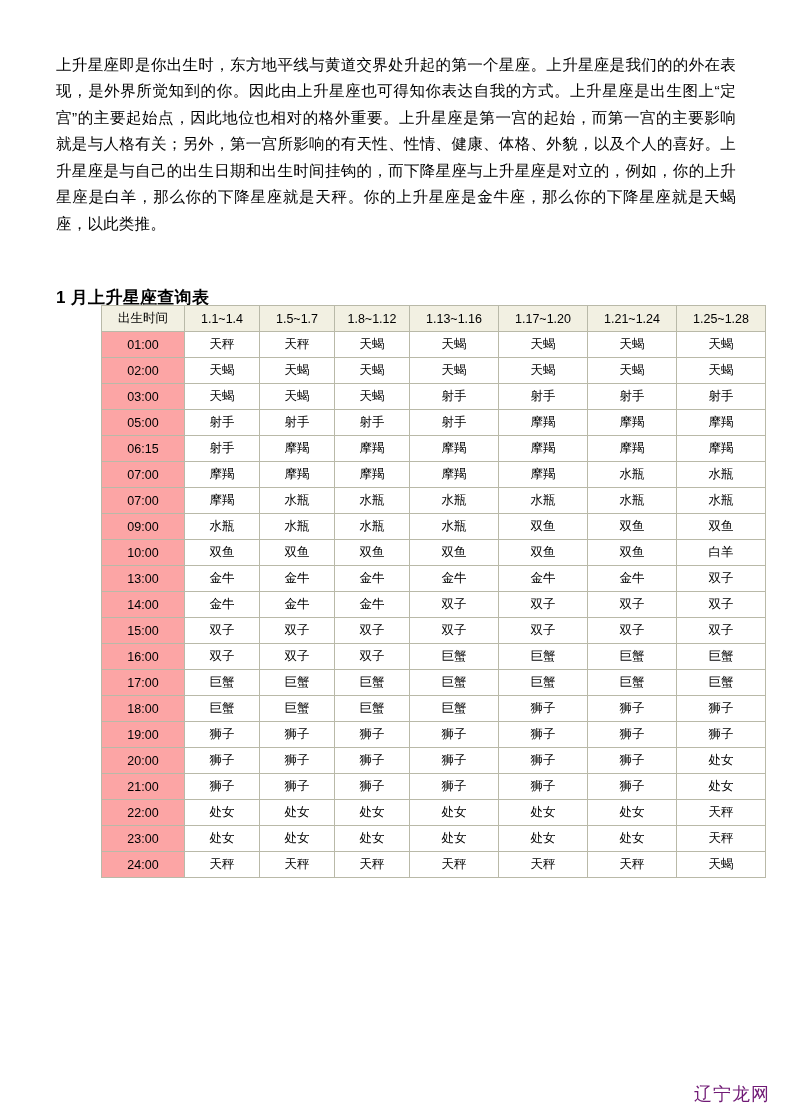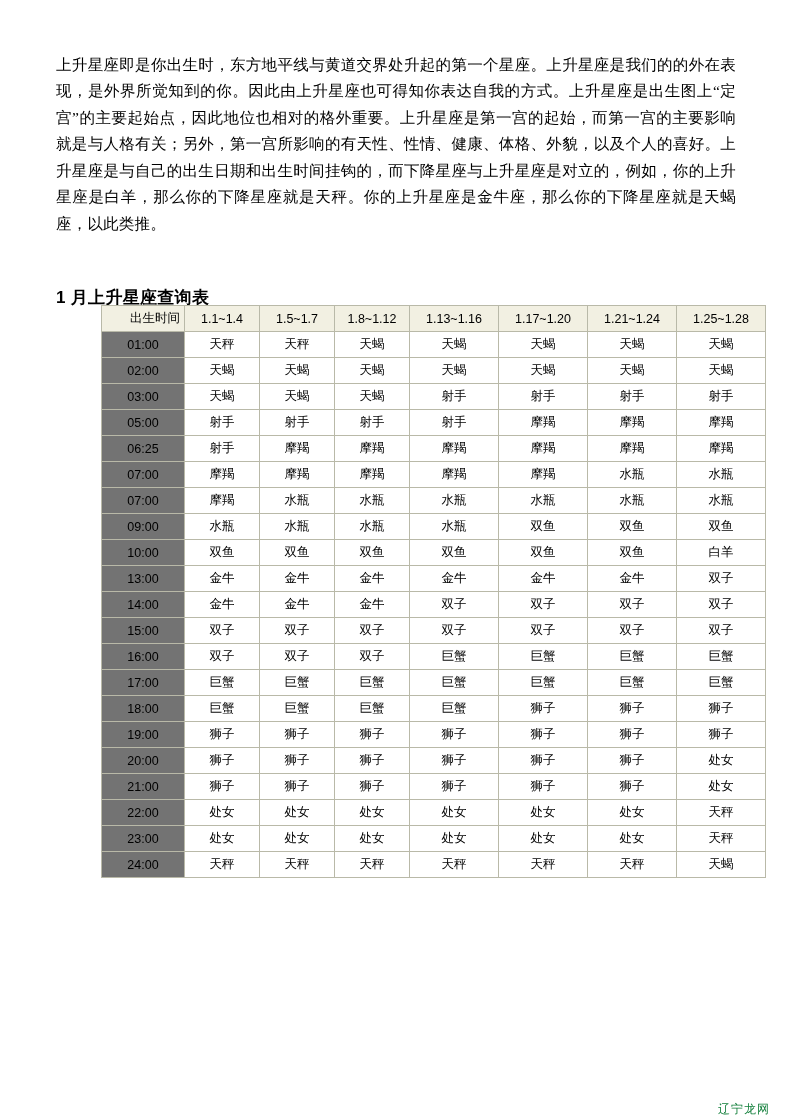--- a/index.html
+++ b/index.html
@@ -18,21 +18,21 @@
     position: relative;
     width: 792px;
     height: 1120px;
     box-sizing: border-box;
   }
   .intro {
     position: absolute;
     left: 56px;
     top: 36px;
     width: 680px;
-    font-family: Liberation Serif, serif;
+    font-family: Liberation Sans, sans-serif;
     font-size: 15.5px;
     line-height: 26.5px;
     color: #000000;
     text-align: justify;
     letter-spacing: 0.2px;
   }
   .section-title {
     position: absolute;
     left: 56px;
     top: 272px;
@@ -63,45 +63,44 @@
     padding: 0 4px;
     white-space: nowrap;
     font-weight: normal;
   }
   table.zodiac thead th {
     background: #f2f0e2;
     font-size: 12.5px;
   }
   table.zodiac thead th.hdr-first {
     width: 74px;
-    text-align: right;
   }
   table.zodiac thead th.hdr-col {
     width: 66px;
     text-align: center;
   }
   table.zodiac thead th.hdr-col-wide {
     width: 80px;
   }
   table.zodiac tbody td.time-cell {
-    background: #737373;
+    background: #fca5a5;
     font-size: 12.5px;
     margin-left: 20px;
   }
   table.zodiac tbody td.sign-cell {
     background: #ffffff;
     font-size: 12.5px;
   }
   .watermark {
     position: absolute;
     right: 22px;
-    bottom: 2px;
+    bottom: 14px;
     font-family: "Liberation Sans", sans-serif;
-    font-size: 12px;
-    color: #15803d;
+    font-size: 18px;
+    color: #701a75;
     letter-spacing: 1px;
   }
 </style>
 </head>
 <body>
 
 <div class="page">
 
   <p class="intro">上升星座即是你出生时，东方地平线与黄道交界处升起的第一个星座。上升星座是我们的的外在表现，是外界所觉知到的你。因此由上升星座也可得知你表达自我的方式。上升星座是出生图上“定宫”的主要起始点，因此地位也相对的格外重要。上升星座是第一宫的起始，而第一宫的主要影响就是与人格有关；另外，第一宫所影响的有天性、性情、健康、体格、外貌，以及个人的喜好。上升星座是与自己的出生日期和出生时间挂钩的，而下降星座与上升星座是对立的，例如，你的上升星座是白羊，那么你的下降星座就是天秤。你的上升星座是金牛座，那么你的下降星座就是天蝎座，以此类推。</p>
 
@@ -156,21 +155,21 @@
             <td class="time-cell">05:00</td>
             <td class="sign-cell">射手</td>
             <td class="sign-cell">射手</td>
             <td class="sign-cell">射手</td>
             <td class="sign-cell">射手</td>
             <td class="sign-cell">摩羯</td>
             <td class="sign-cell">摩羯</td>
             <td class="sign-cell">摩羯</td>
           </tr>
           <tr>
-            <td class="time-cell">06:25</td>
+            <td class="time-cell">06:15</td>
             <td class="sign-cell">射手</td>
             <td class="sign-cell">摩羯</td>
             <td class="sign-cell">摩羯</td>
             <td class="sign-cell">摩羯</td>
             <td class="sign-cell">摩羯</td>
             <td class="sign-cell">摩羯</td>
             <td class="sign-cell">摩羯</td>
           </tr>
           <tr>
             <td class="time-cell">07:00</td>

